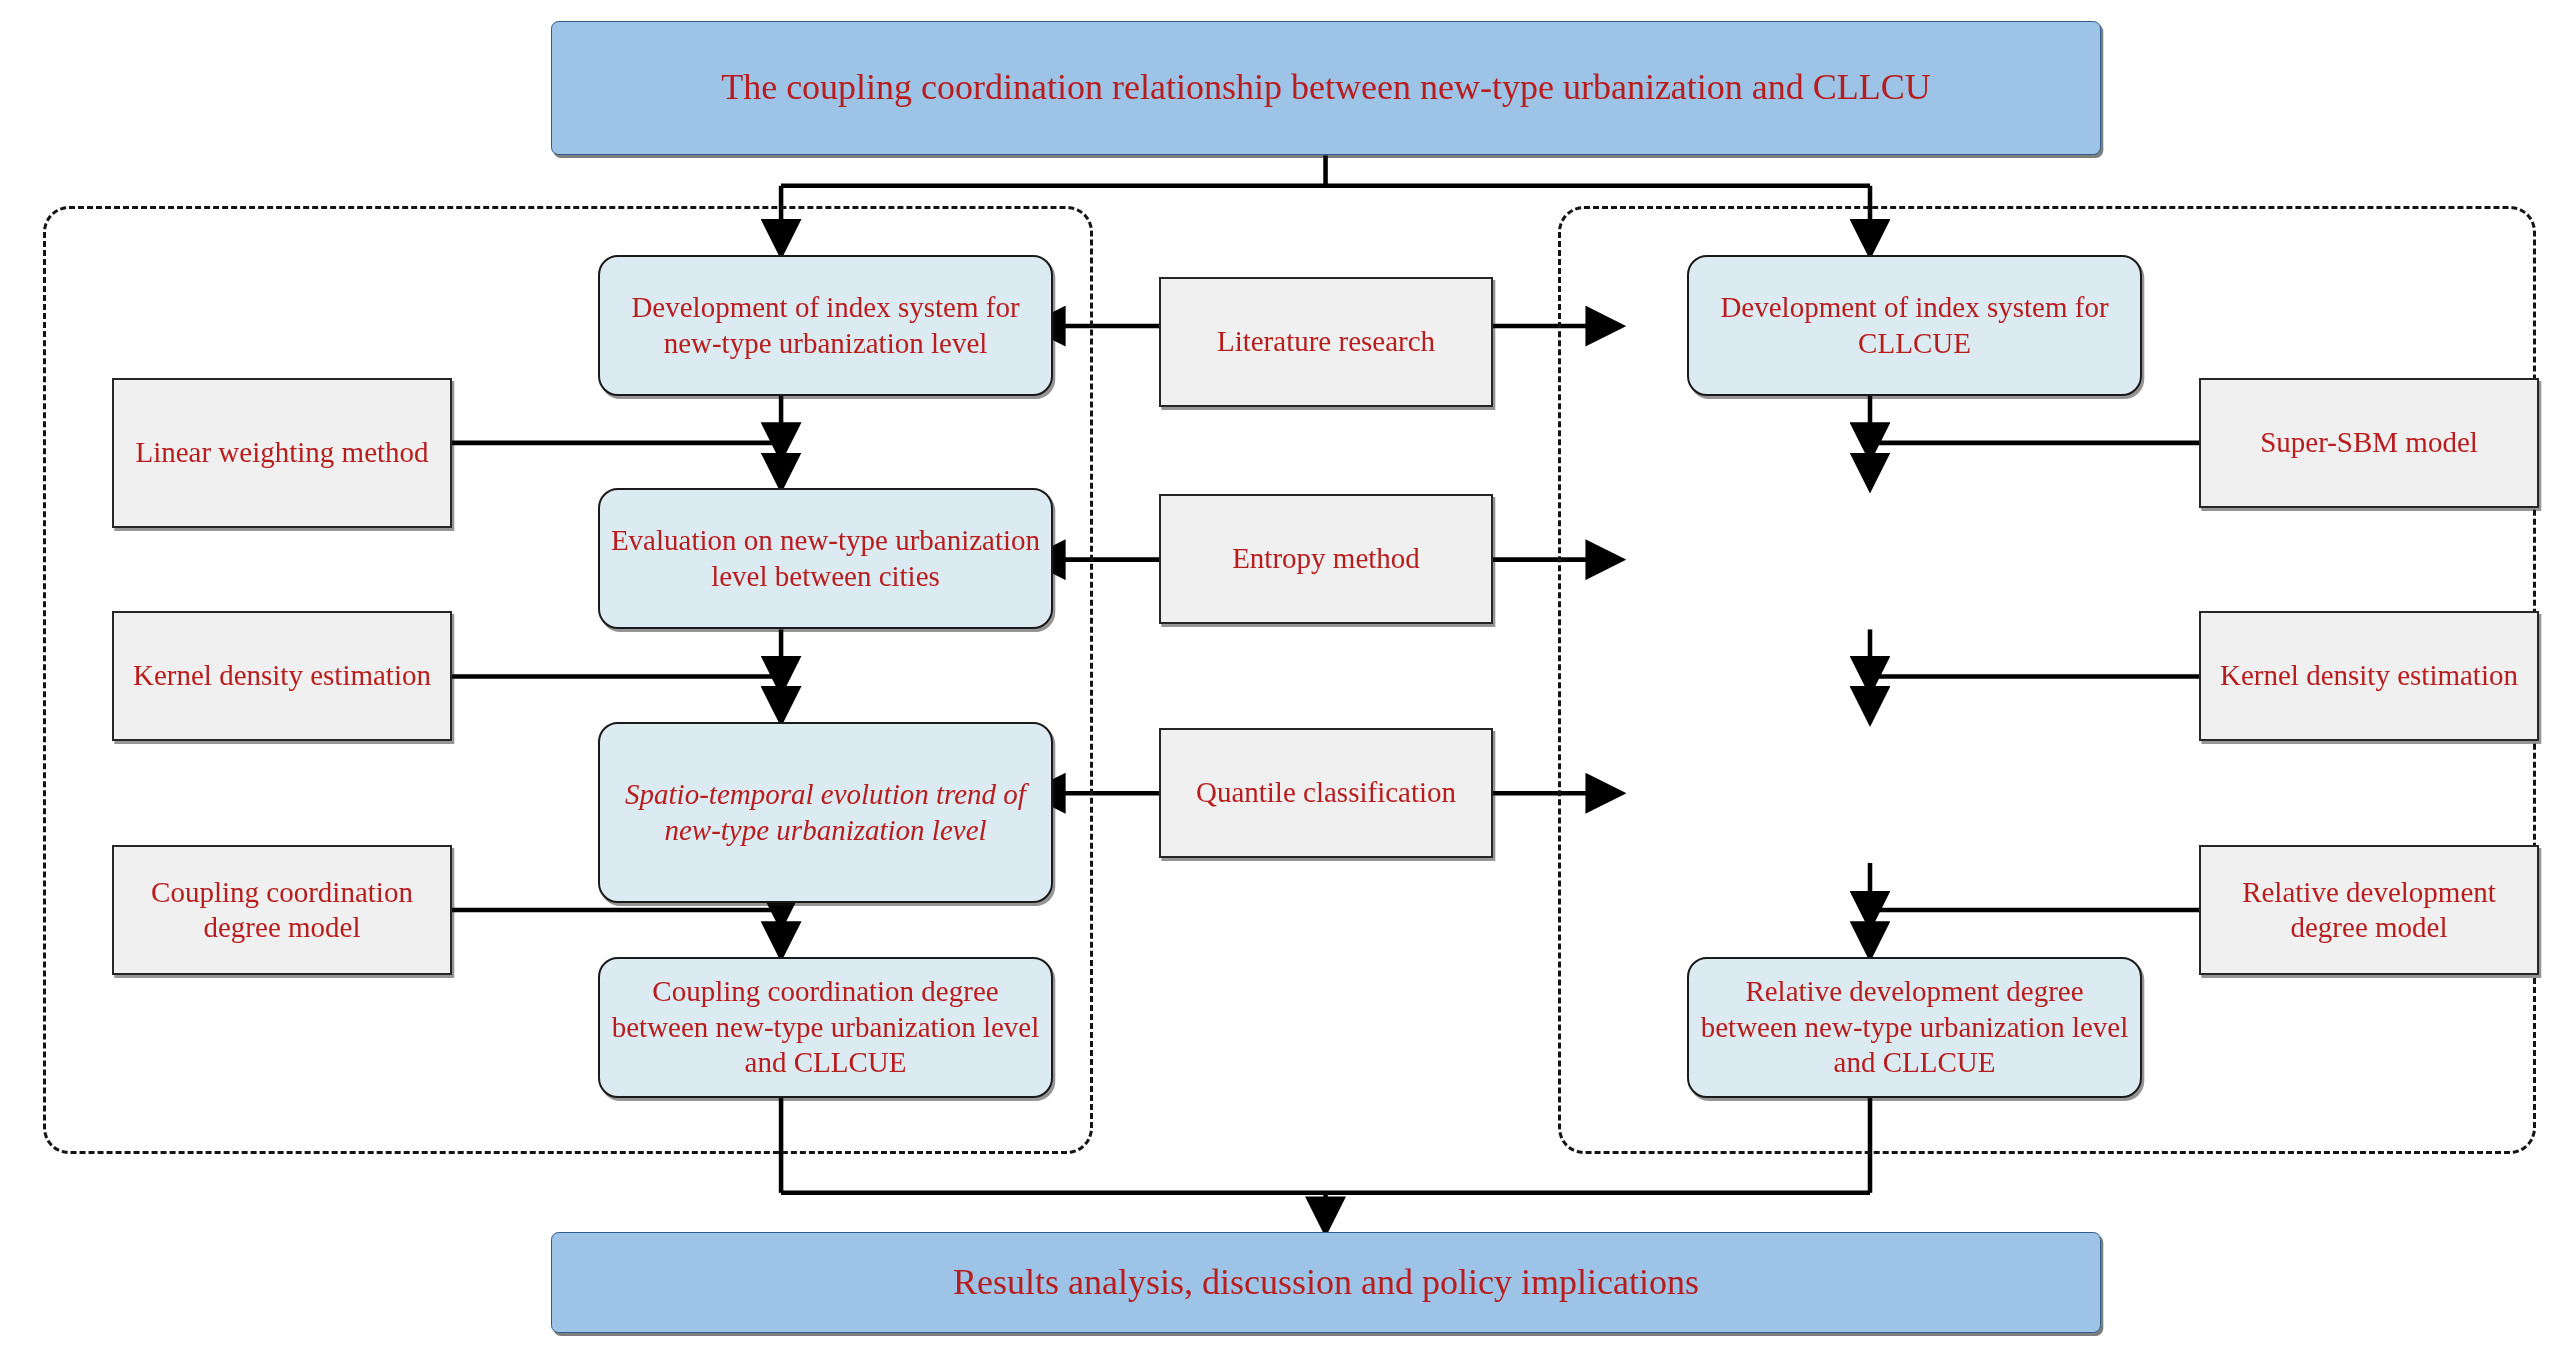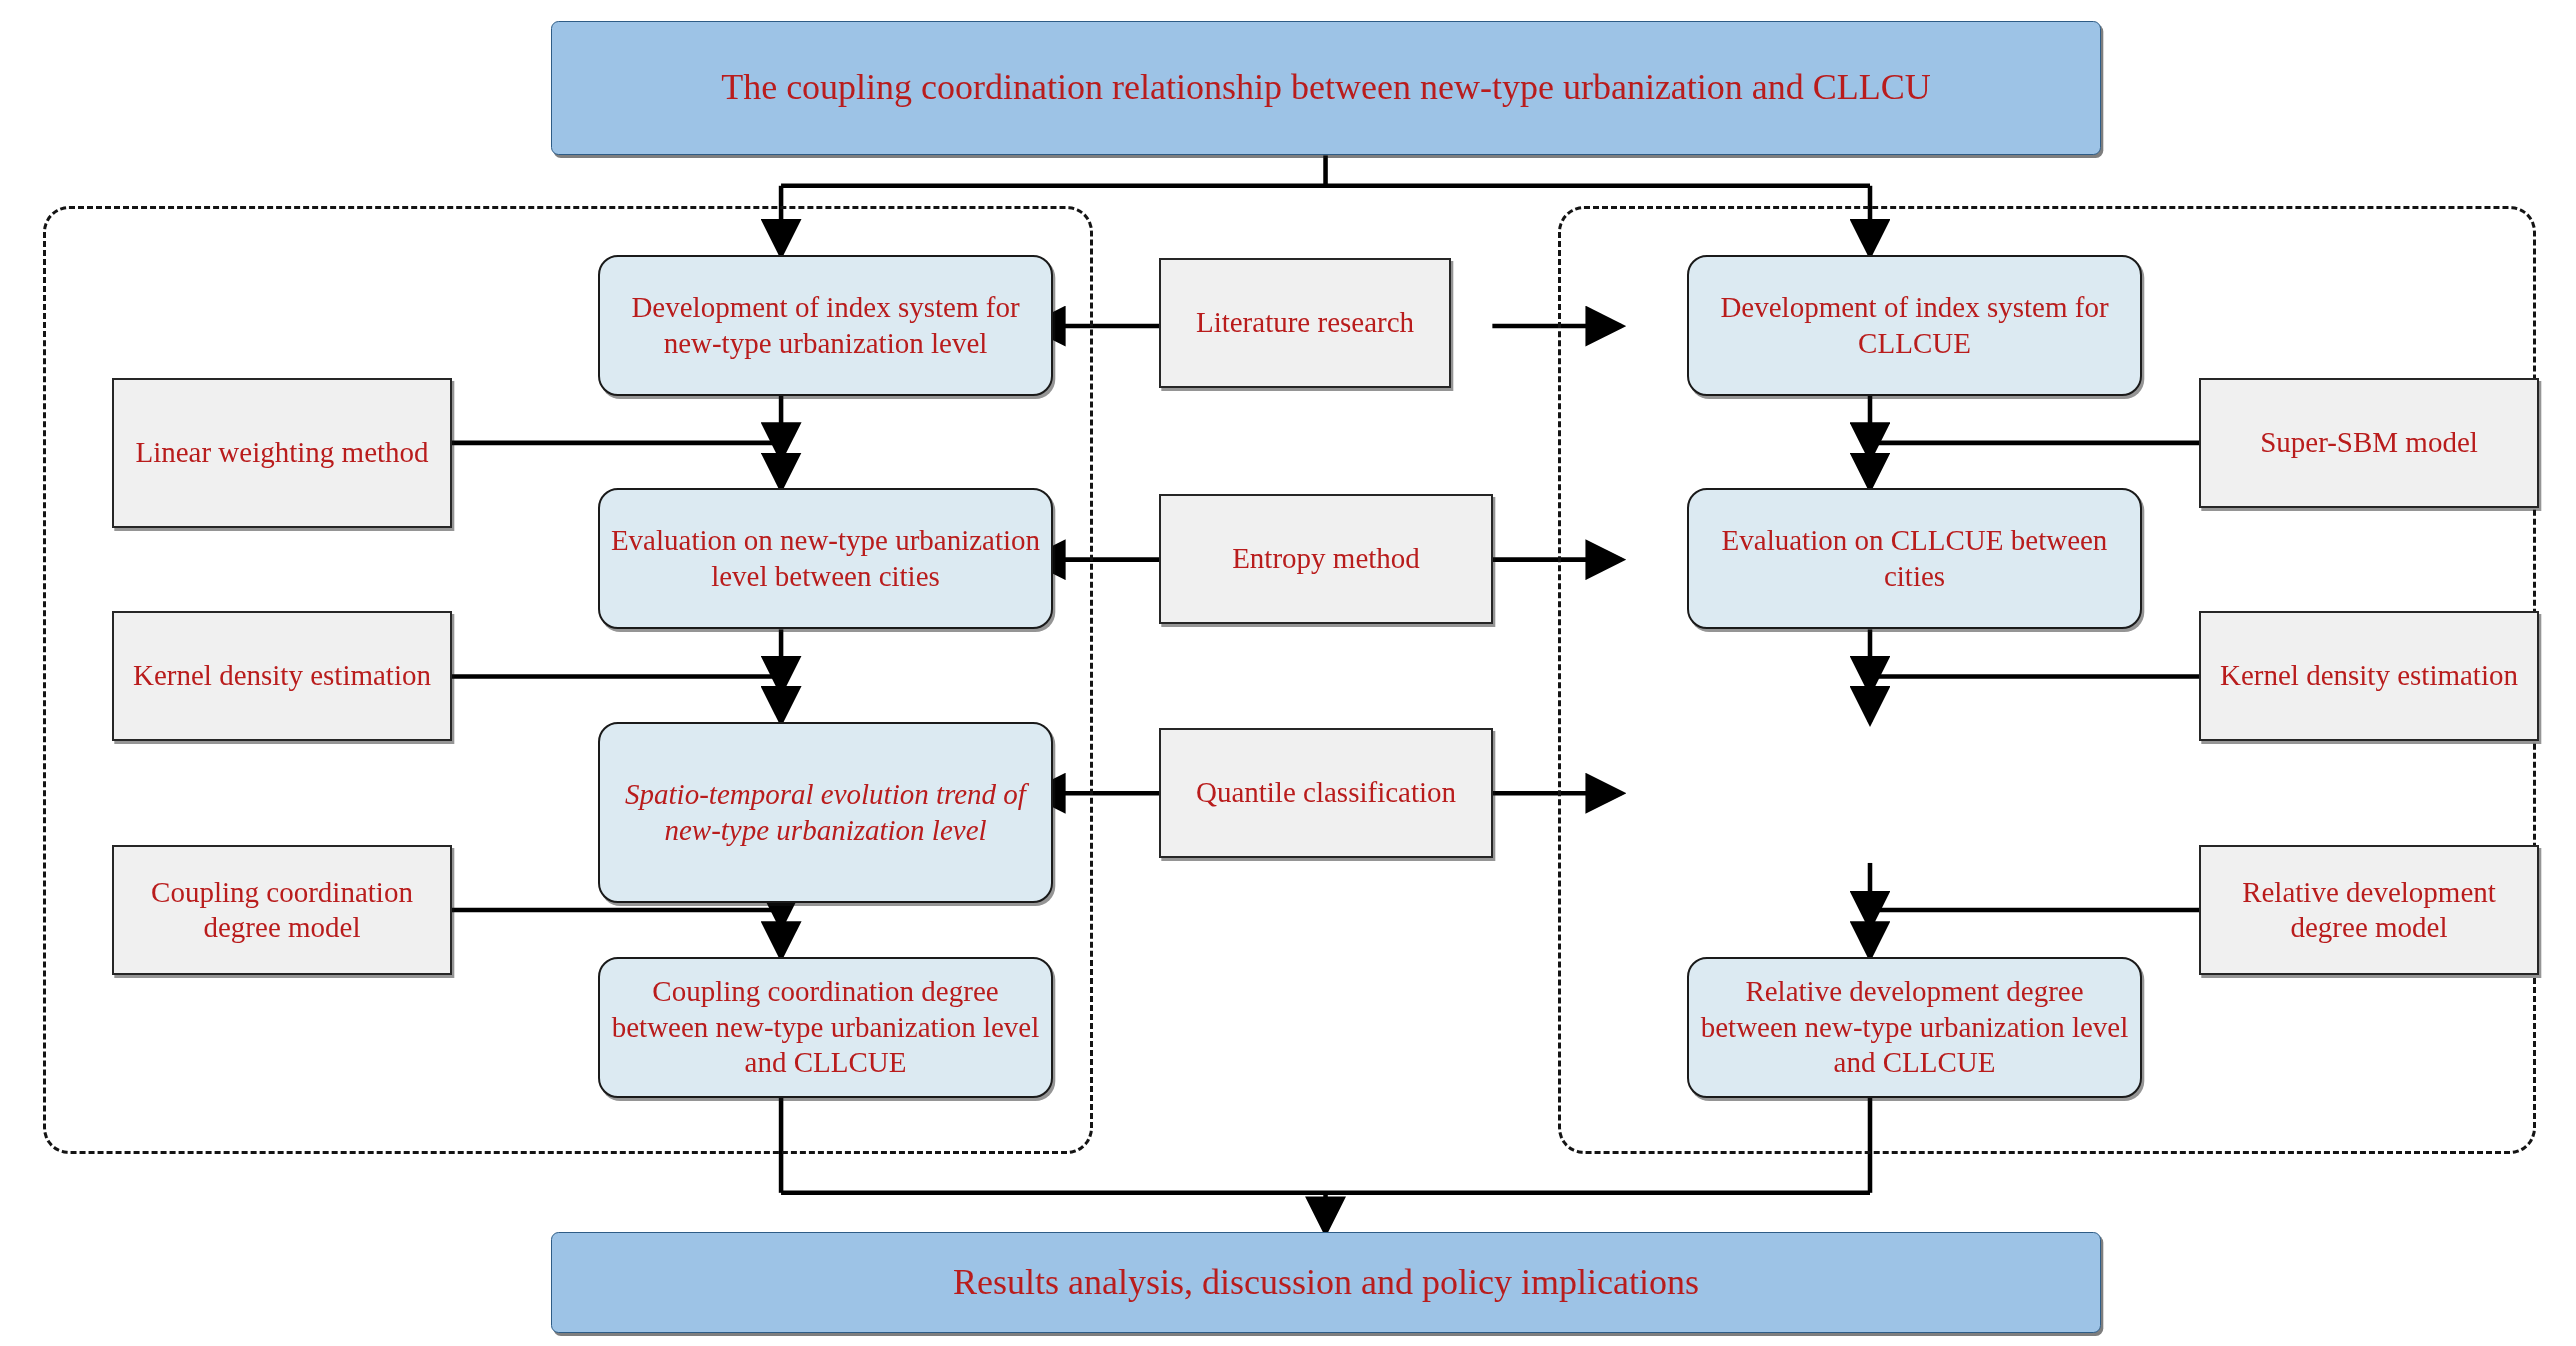--- a/index.html
+++ b/index.html
@@ -123,26 +123,25 @@
   <div class="group-box" style="left:43px; top:206px; width:1050px; height:948px;"></div>
   <div class="group-box" style="left:1558px; top:206px; width:978px; height:948px;"></div>
 
   <div class="node node-banner" style="left:551px; top:21px; width:1550px; height:134px;">The coupling coordination relationship between new-type urbanization and CLLCU</div>
 
   <div class="node node-process" style="left:554px; top:255px; width:455px; height:141px;">Development of index system for new-type urbanization level</div>
   <div class="node node-process" style="left:554px; top:488px; width:455px; height:141px;">Evaluation on new-type urbanization level between cities</div>
   <div class="node node-process" style="left:554px; top:722px; width:455px; height:181px;font-style:italic;">Spatio-temporal  evolution trend of new-type urbanization level</div>
   <div class="node node-process" style="left:554px; top:957px; width:455px; height:141px;">Coupling coordination degree between new-type urbanization level and CLLCUE</div>
 
-  <div class="node node-method" style="left:1159px; top:258px; width:292px; height:130px;">Literature research</div>
+  <div class="node node-method" style="left:1159px; top:277px; width:334px; height:130px;">Literature research</div>
   <div class="node node-method" style="left:1159px; top:494px; width:334px; height:130px;">Entropy method</div>
   <div class="node node-method" style="left:1159px; top:728px; width:334px; height:130px;">Quantile classification</div>
 
   <div class="node node-process" style="left:1643px; top:255px; width:455px; height:141px;">Development of index system for CLLCUE</div>
-  <div class="node node-process" style="left:1643px; top:488px; width:455px; height:141px;">Evaluation on CLLCUE between cities</div>
   <div class="node node-process" style="left:1643px; top:957px; width:455px; height:141px;">Relative development degree between new-type urbanization level and CLLCUE</div>
 
   <div class="node node-method" style="left:112px; top:378px; width:340px; height:150px;">Linear weighting method</div>
   <div class="node node-method" style="left:112px; top:611px; width:340px; height:130px;">Kernel density estimation</div>
   <div class="node node-method" style="left:112px; top:845px; width:340px; height:130px;">Coupling coordination degree model</div>
 
   <div class="node node-method" style="left:2199px; top:378px; width:340px; height:130px;">Super-SBM model</div>
   <div class="node node-method" style="left:2199px; top:611px; width:340px; height:130px;">Kernel density estimation</div>
   <div class="node node-method" style="left:2199px; top:845px; width:340px; height:130px;">Relative development degree model</div>
 

